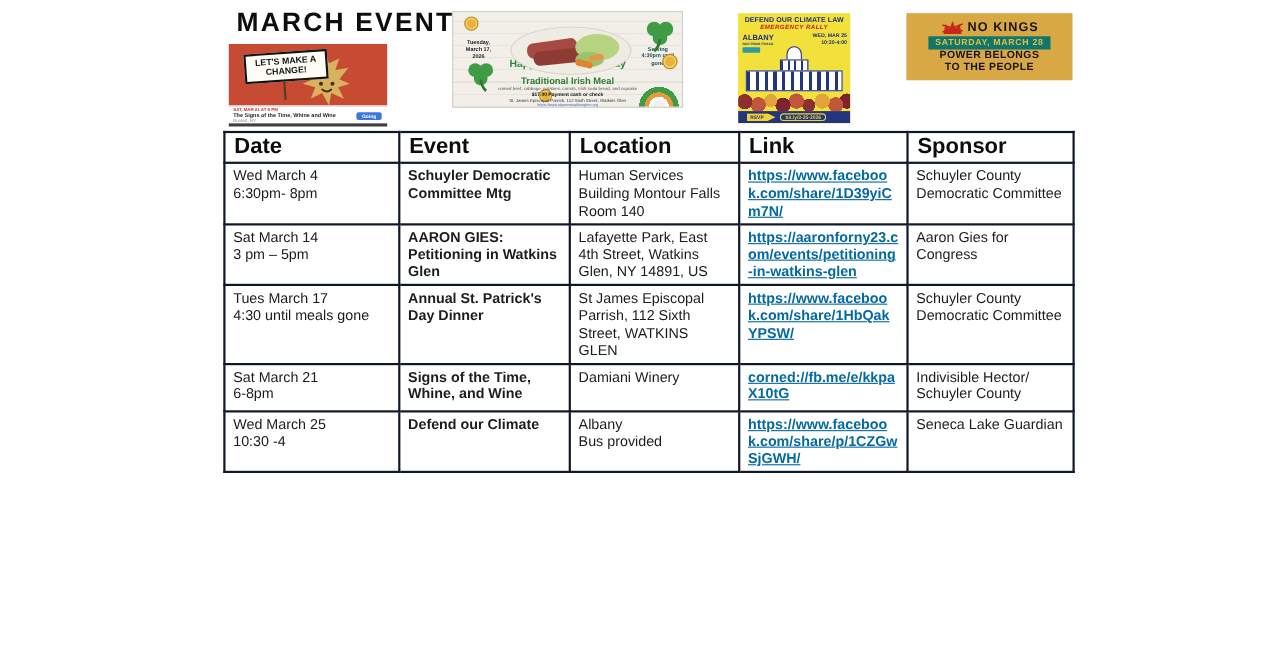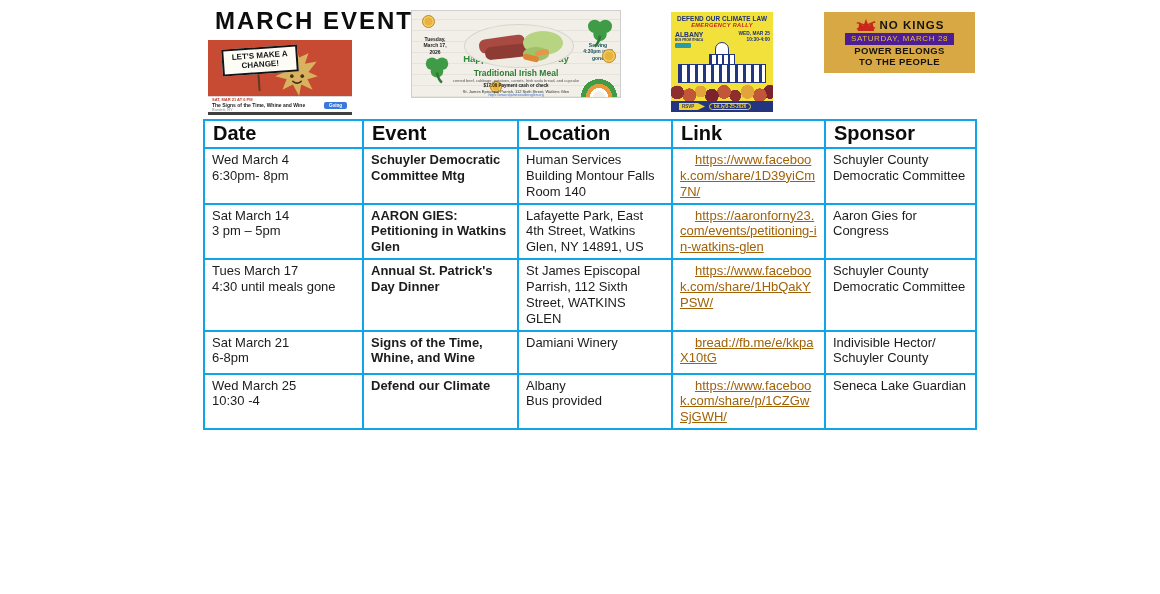--- a/index.html
+++ b/index.html
@@ -11,25 +11,25 @@
   .page-title {
     position:absolute; left:215px; top:7px; font-size:24px; font-weight:800;
     letter-spacing:2px; color:#0d0d0d;
   }
 
   
   table.events {
     position:absolute; left:203px; top:119px; width:772px;
     border-collapse:collapse; table-layout:fixed;
   }
-  table.events td, table.events th { border:2px solid #0ea5e9; vertical-align:top; padding:3px 7px; }
+  table.events td, table.events th { border:2px solid #0f172a; vertical-align:top; padding:3px 7px; }
   table.events th { text-align:left; font-size:20px; font-weight:700; color:#0c0c0c; padding:1px 8px 2px; height:25px; }
   table.events td { font-size:13px; line-height:1.22; white-space:pre-line; color:#1c1c1c; }
   td.ev { color:#bf1e1e; font-weight:700; }
-  td.lk a { color:#a16207; font-weight:400; text-decoration:underline; word-break:break-all; white-space:normal;margin-left:15px; }
+  td.lk a { color:#0369a1; font-weight:700; text-decoration:underline; word-break:break-all; white-space:normal; }
 
   
   .fly-change { position:absolute; left:208px; top:40px; width:144px; height:75px; border-bottom:3px solid #3f3f3f; }
   .fc-art { position:relative; width:100%; height:56px; background:#c74a33; overflow:hidden; }
   .fc-leaf { position:absolute; left:52px; top:6px; }
   .fc-sign { position:absolute; left:14px; top:7px; width:76px; height:27px; background:#fdfdf6; border:2px solid #141414;
              transform:rotate(-4deg); display:flex; align-items:center; justify-content:center; text-align:center;
              font-size:8px; font-weight:800; line-height:1.1; color:#141414; }
   .fc-stick { position:absolute; left:50px; top:33px; width:2px; height:18px; background:#5d3a20; transform:rotate(-4deg); }
   .fc-bar { position:relative; width:100%; height:16px; background:#fff; border-top:1px solid #d8d8d8; padding:1px 4px; }
@@ -97,21 +97,21 @@
                display:flex; align-items:center; gap:4px; padding:0 8px; }
   .cl-rsvp { width:26px; height:7px; background:#f2d22e; clip-path:polygon(0 0,72% 0,100% 50%,72% 100%,0 100%);
              font-size:4.5px; font-weight:800; color:#24357f; display:flex; align-items:center; padding-left:3px; }
   .cl-link { border:1px solid #f2d22e; border-radius:4px; color:#f2d22e; font-size:4.5px; font-weight:700; padding:0 4px; line-height:6px; height:7px; }
 
   
   .fly-nokings { position:absolute; left:824px; top:12px; width:151px; height:61px; background:#d8a844;
                  display:flex; flex-direction:column; align-items:center; justify-content:center; gap:1px; overflow:hidden; }
   .nk-row { display:flex; align-items:center; gap:3px; }
   .nk-title { font-size:11.5px; font-weight:800; letter-spacing:1px; color:#161310; }
-  .nk-bar { background:#4c1d95; color:#e9bc3e; font-size:8px; font-weight:400; letter-spacing:0.6px; padding:1px 6px 2px; }
+  .nk-bar { background:#0f766e; color:#e9bc3e; font-size:8px; font-weight:700; letter-spacing:0.6px; padding:1px 6px 2px; }
   .nk-tag { text-align:center; font-size:9.5px; font-weight:800; letter-spacing:0.4px; color:#171310;
             line-height:1.12; white-space:pre-line; }
 </style>
 </head>
 <body>
 
 <div class="canvas">
 
   <div class="page-title">MARCH EVENTS</div>
 
@@ -247,21 +247,21 @@
       <td class="ev">Annual St. Patrick's Day Dinner</td>
       <td>St James Episcopal Parrish, 112 Sixth Street, WATKINS GLEN</td>
       <td class="lk"><a href="#">https://www.facebook.com/share/1HbQakYPSW/</a></td>
       <td>Schuyler County Democratic Committee</td>
     </tr>
     <tr style="height:43px">
       <td>Sat March 21
 6-8pm</td>
       <td class="ev">Signs of the Time, Whine, and Wine</td>
       <td>Damiani Winery</td>
-      <td class="lk"><a href="#">bread://fb.me/e/kkpaX10tG</a></td>
+      <td class="lk"><a href="#">corned://fb.me/e/kkpaX10tG</a></td>
       <td>Indivisible Hector/ Schuyler County</td>
     </tr>
     <tr style="height:47px">
       <td>Wed March 25
 10:30 -4</td>
       <td class="ev">Defend our Climate</td>
       <td>Albany
 Bus provided</td>
       <td class="lk"><a href="#">https://www.facebook.com/share/p/1CZGwSjGWH/</a></td>
       <td>Seneca Lake Guardian</td>

